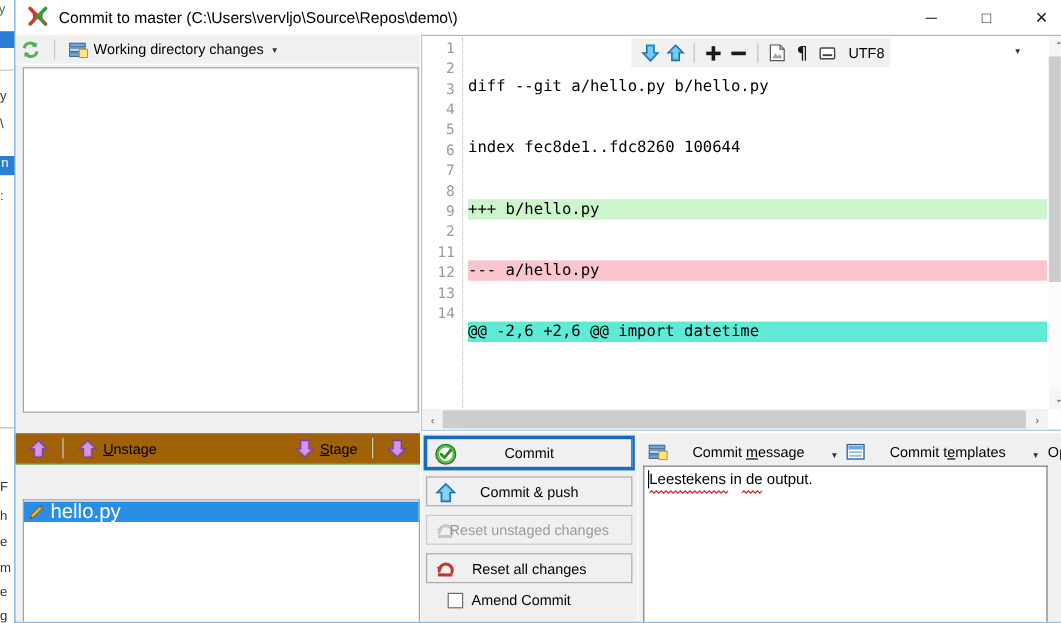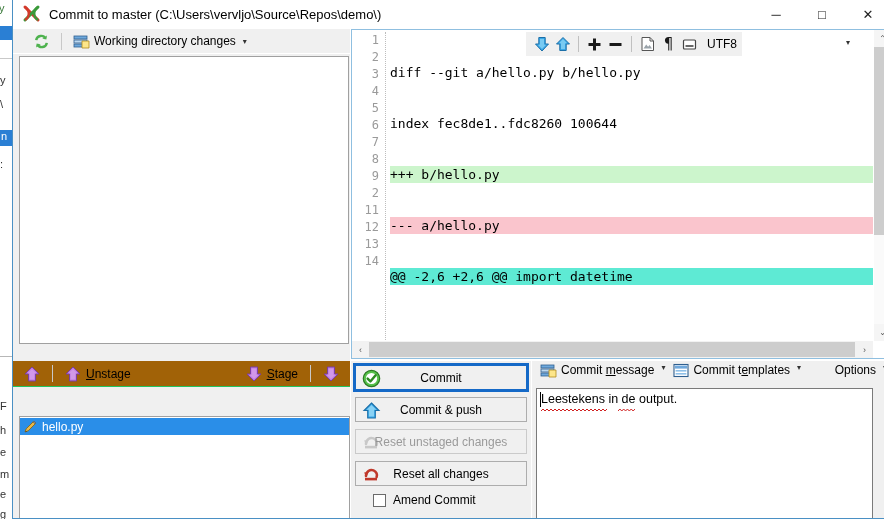--- a/index.html
+++ b/index.html
@@ -60,21 +60,21 @@
     font-size:13px; color:#222; background:transparent;
   }
 
   
   .leftcol {
     position:absolute; left:0; top:29px; width:337px; bottom:0;
     background:#f0f0f0;
   }
   .lc-toolbar {
     height:25px; background:#f0f0f0; display:flex; align-items:center;
-    padding-left:16px; border-bottom:1px solid #ffffff;
+    padding-left:0; border-bottom:1px solid #ffffff;
   }
   .tb-sep { width:1px; height:17px; background:#c8c8c8; margin:0 7px; }
   .tb-item { display:flex; align-items:center; gap:4px; height:21px; padding:0 4px; }
   .tb-label { font-size:12px; color:#000; white-space:nowrap; }
   .caret { font-size:8px; color:#333; margin-left:3px; }
 
   .filelist-top {
     position:absolute; left:6px; top:27px; right:1px; height:288px;
     background:#ffffff; border:1px solid #a0a0a0;
   }
@@ -91,21 +91,21 @@
   .filelist-bottom {
     position:absolute; left:6px; bottom:0; width:331px; top:387px;
     background:#ffffff; border:1px solid #a0a0a0; border-bottom:none;
     overflow:hidden;
   }
   .file-row {
     display:flex; align-items:center; gap:5px; height:17px;
     background:#2a8ee8; color:#ffffff; padding-left:3px; margin-top:1px;
     width:100%;
   }
-  .file-name { font-size:12px; color:#ffffff; white-space:nowrap; }
+  .file-name { font-size:17px; color:#ffffff; white-space:nowrap; }
 
   
   .diffpane {
     position:absolute; left:338px; top:29px; right:0; height:330px;
     background:#ffffff; border:1px solid #8fbfe0;
   }
   .gutter {
     position:absolute; left:0; top:0; width:31px; height:100%;
     background:#ffffff;
   }
@@ -180,21 +180,21 @@
   .ckbox { width:13px; height:13px; border:1px solid #6b6b6b; background:#fff; }
   .ck-label { font-size:12px; color:#000; }
 
   
   .msgpanel {
     position:absolute; left:519px; top:361px; right:0; bottom:0; background:#f0f0f0;
   }
   .msg-toolbar {
     height:25px; display:flex; align-items:center; padding-left:4px; gap:0;
   }
-  .mt-item { display:flex; align-items:flex-start; gap:4px; height:21px; padding:0 4px; }
+  .mt-item { display:flex; align-items:flex-end; gap:20px; height:21px; padding:0 4px; }
   .mt-label { font-size:12px; color:#000; white-space:nowrap; }
   .mt-label u { text-decoration:underline; }
   .mt-spacer { flex:1 1 auto; }
   .msgbox {
     position:absolute; left:4px; top:27px; right:18px; bottom:0;
     background:#ffffff; border:1px solid #7a7a7a; border-bottom:none;
     overflow:hidden;
   }
   .msg-text {
     position:relative; font-size:12.5px; color:#000; padding:3px 0 0 4px;

